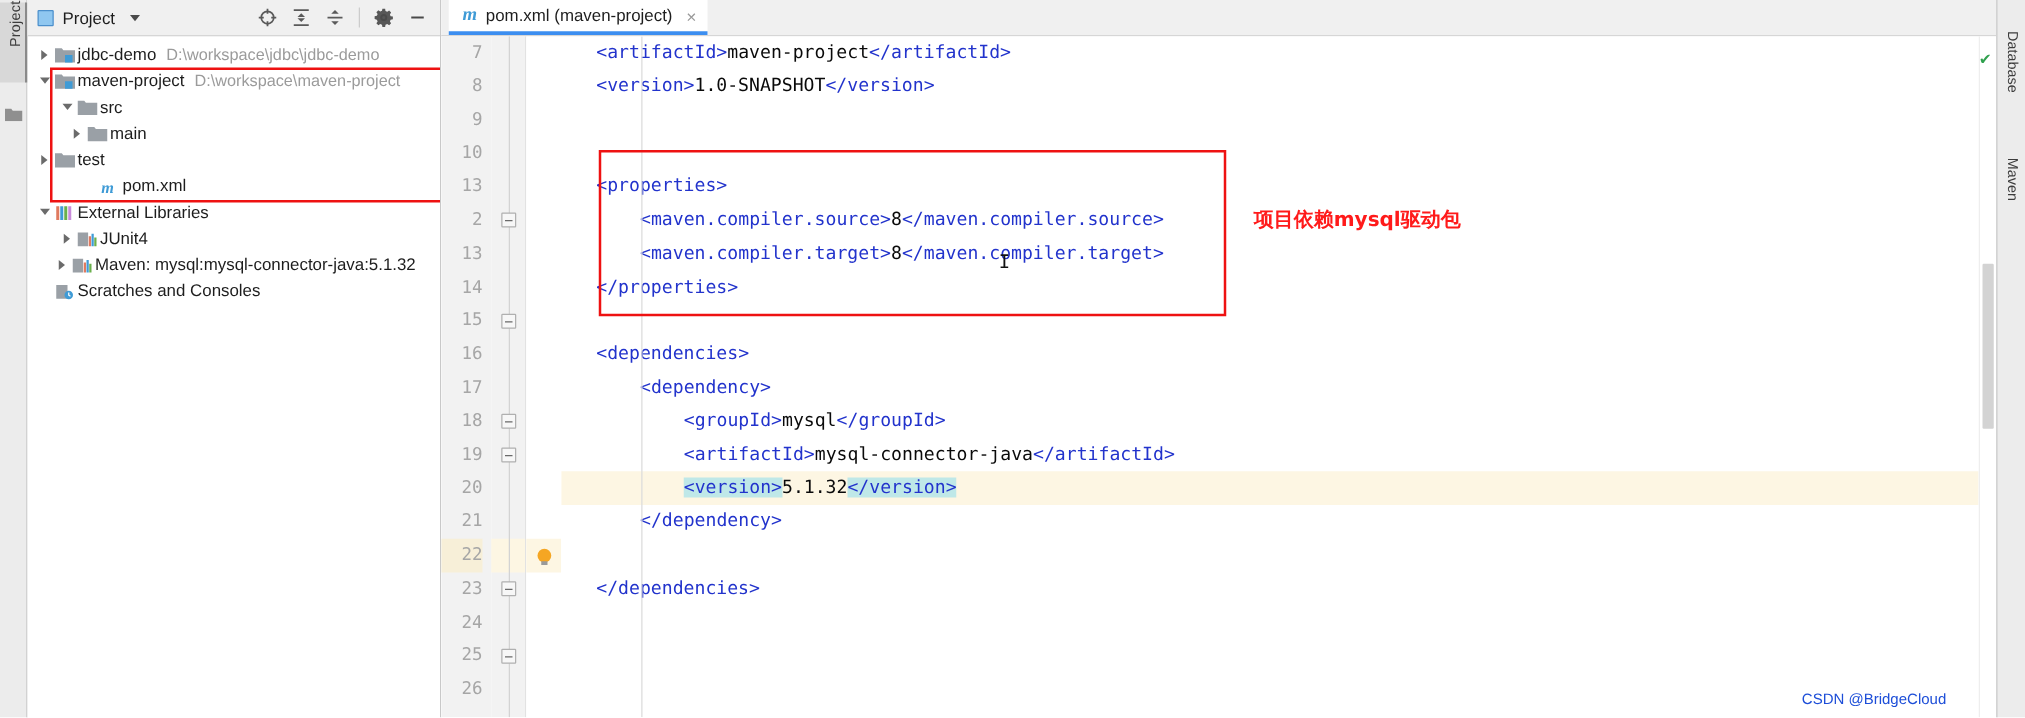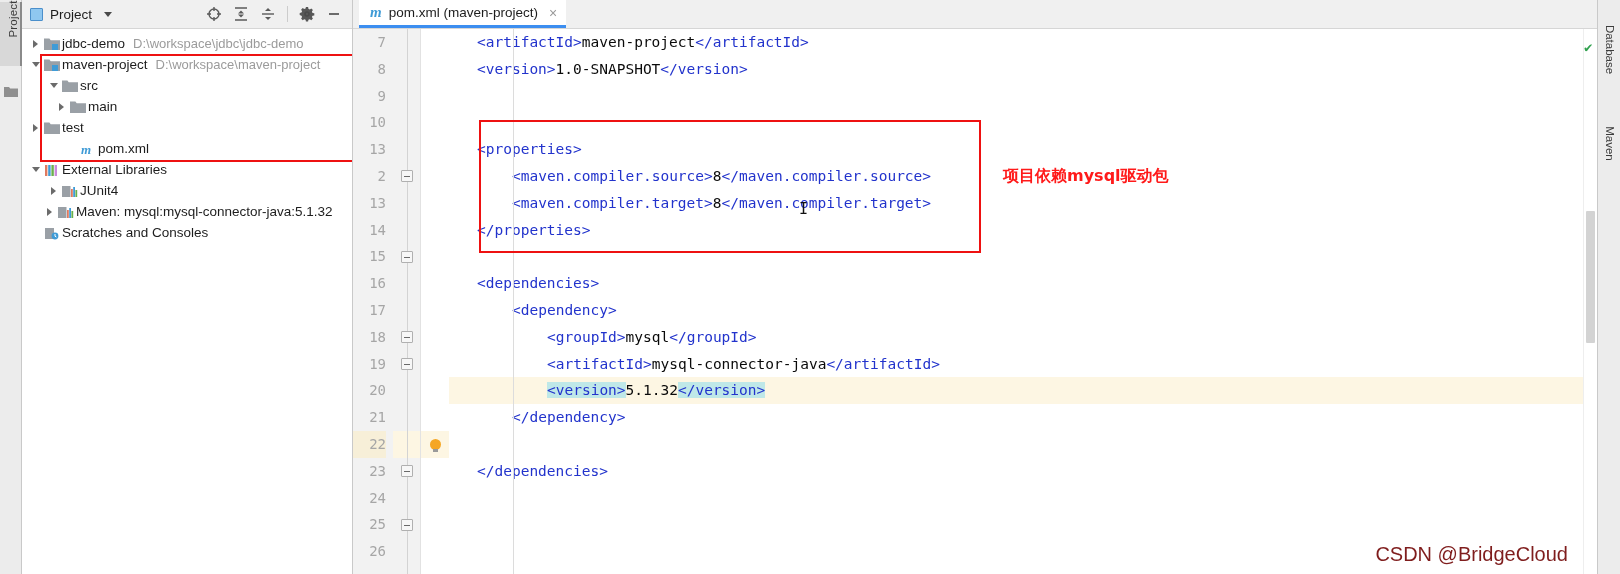--- a/index.html
+++ b/index.html
@@ -320,23 +320,23 @@
     font-size: 11.5px;
     color: #3c3c3c;
     text-align: center;
     line-height: 23px;
     display: flex; align-items: center; justify-content: center; gap: 4px;
   }
 
   
   .watermark {
     position: absolute;
-    right: 29px; bottom: 8px;
-    color: #7f1d1d;
-    font-size: 20px;
+    right: 40px; bottom: 8px;
+    color: #1d4ed8;
+    font-size: 12px;
     font-family: "Liberation Sans", sans-serif;
     z-index: 9;
     white-space: nowrap;
   }
 </style>
 </head>
 <body>
 
 <div id="app">
 

